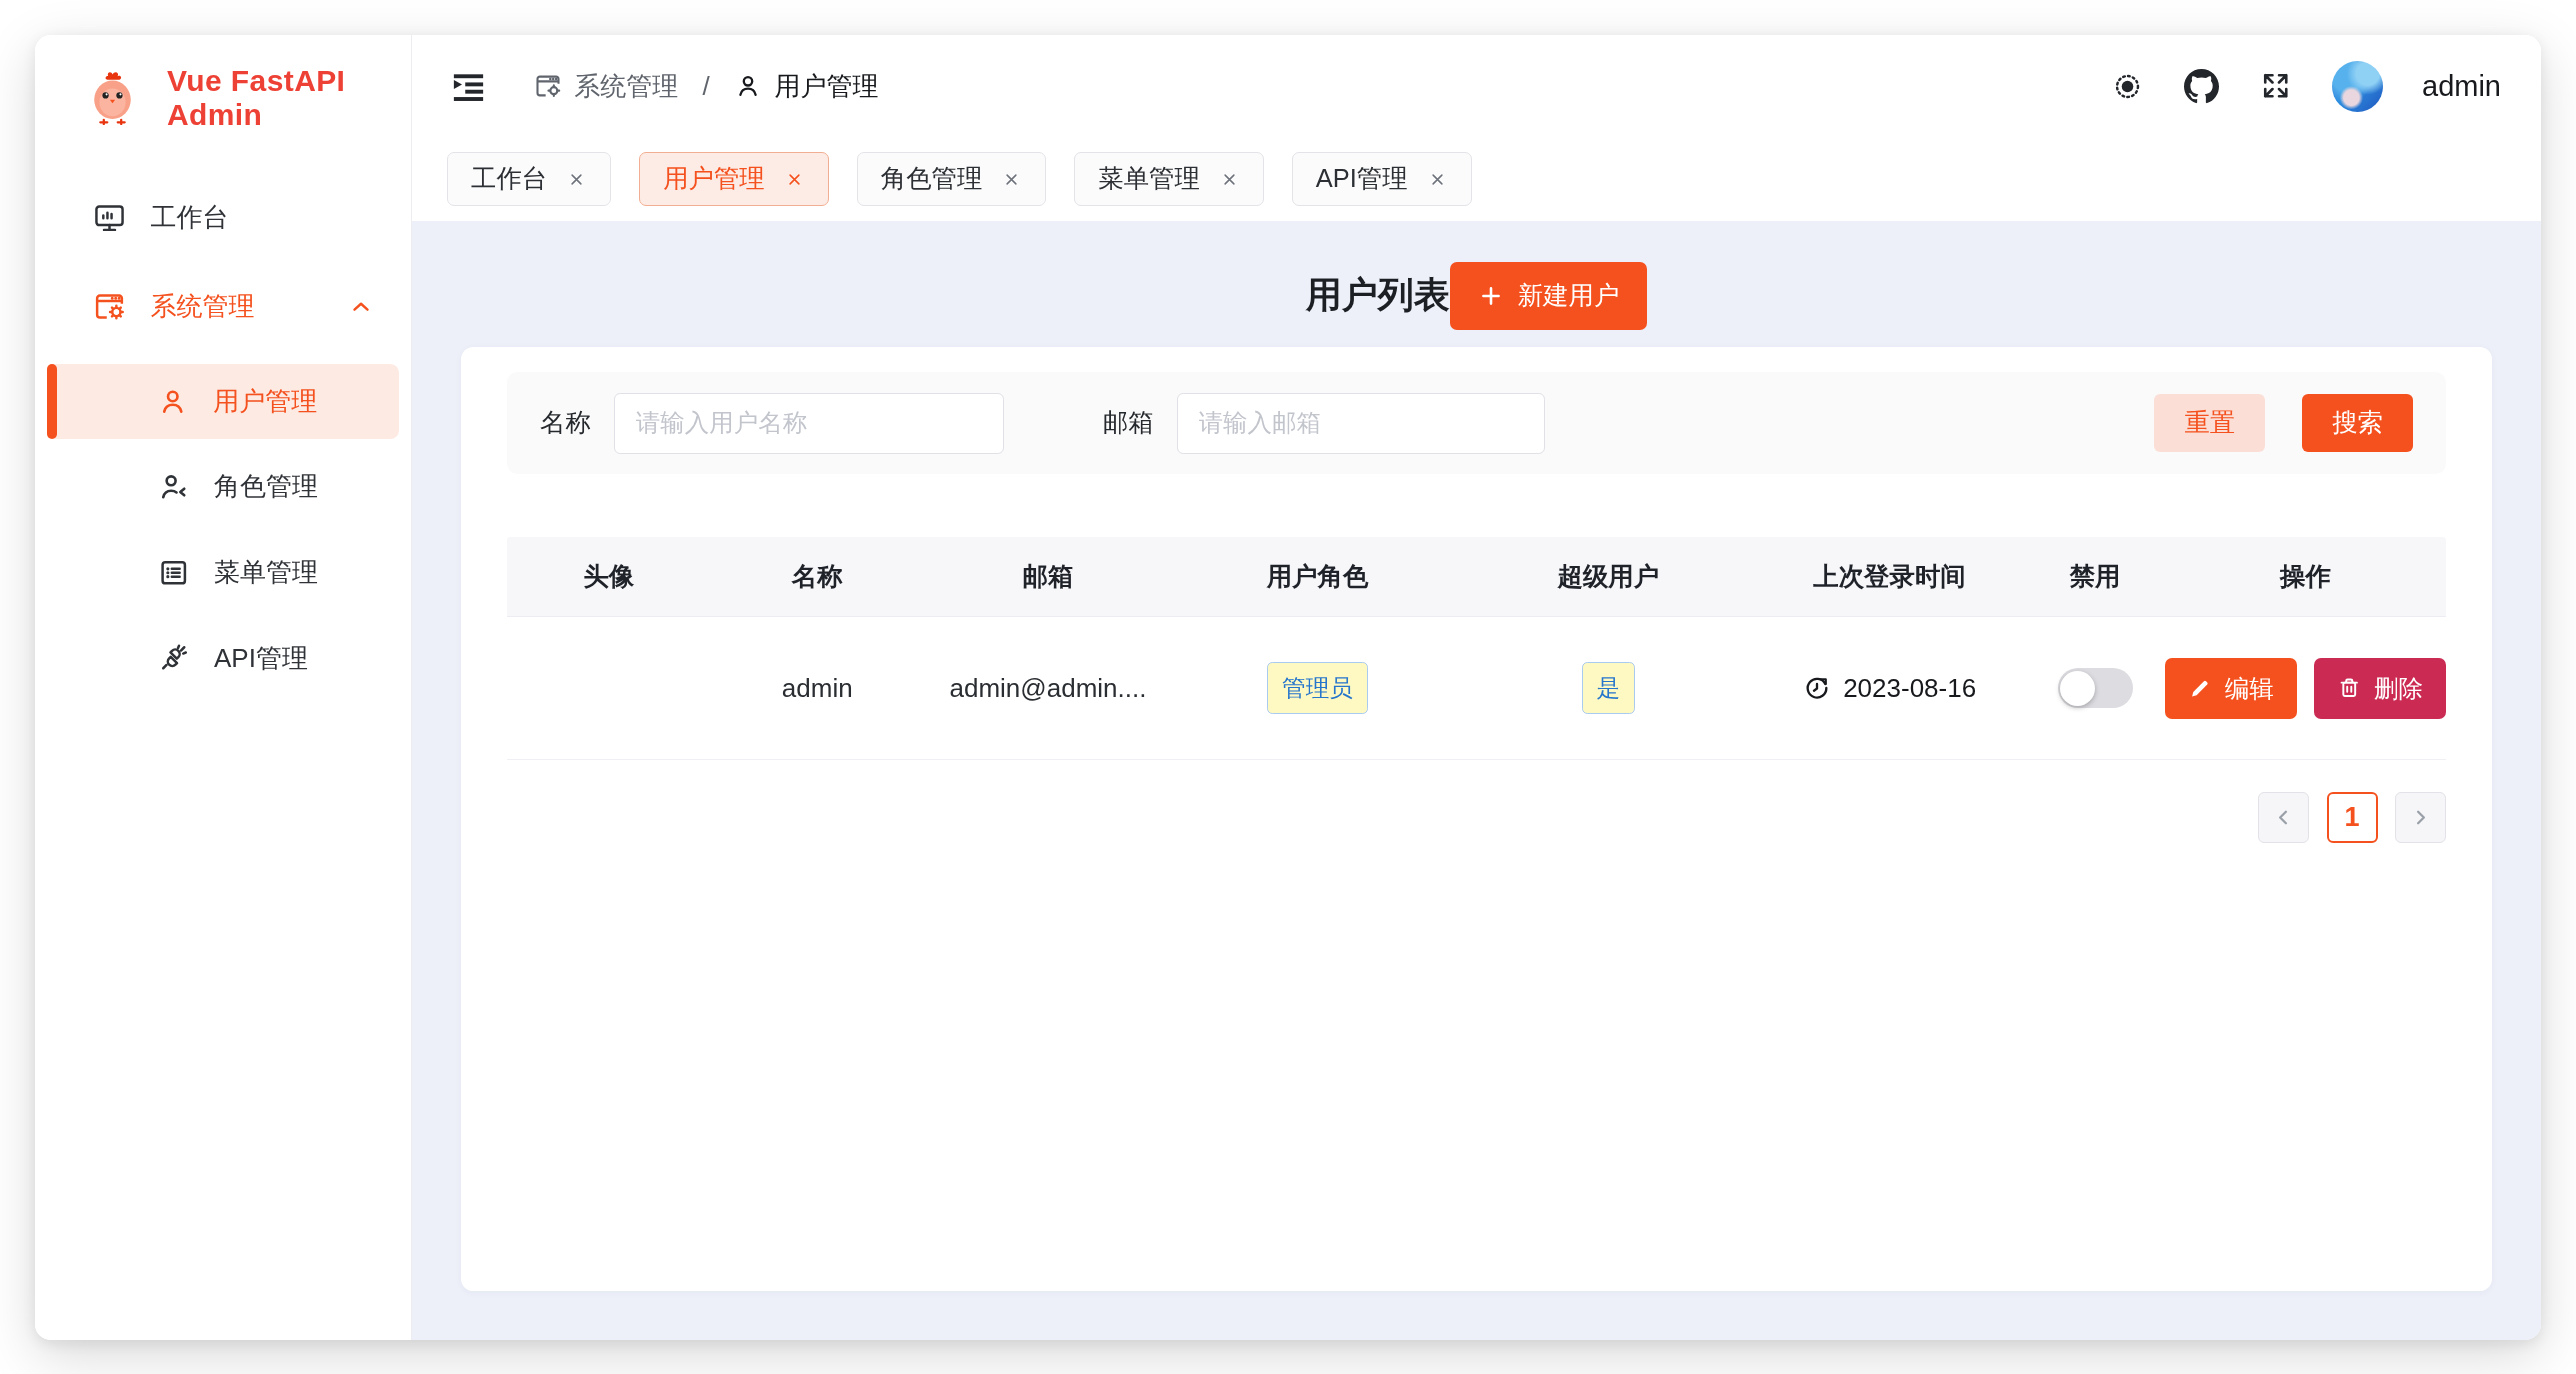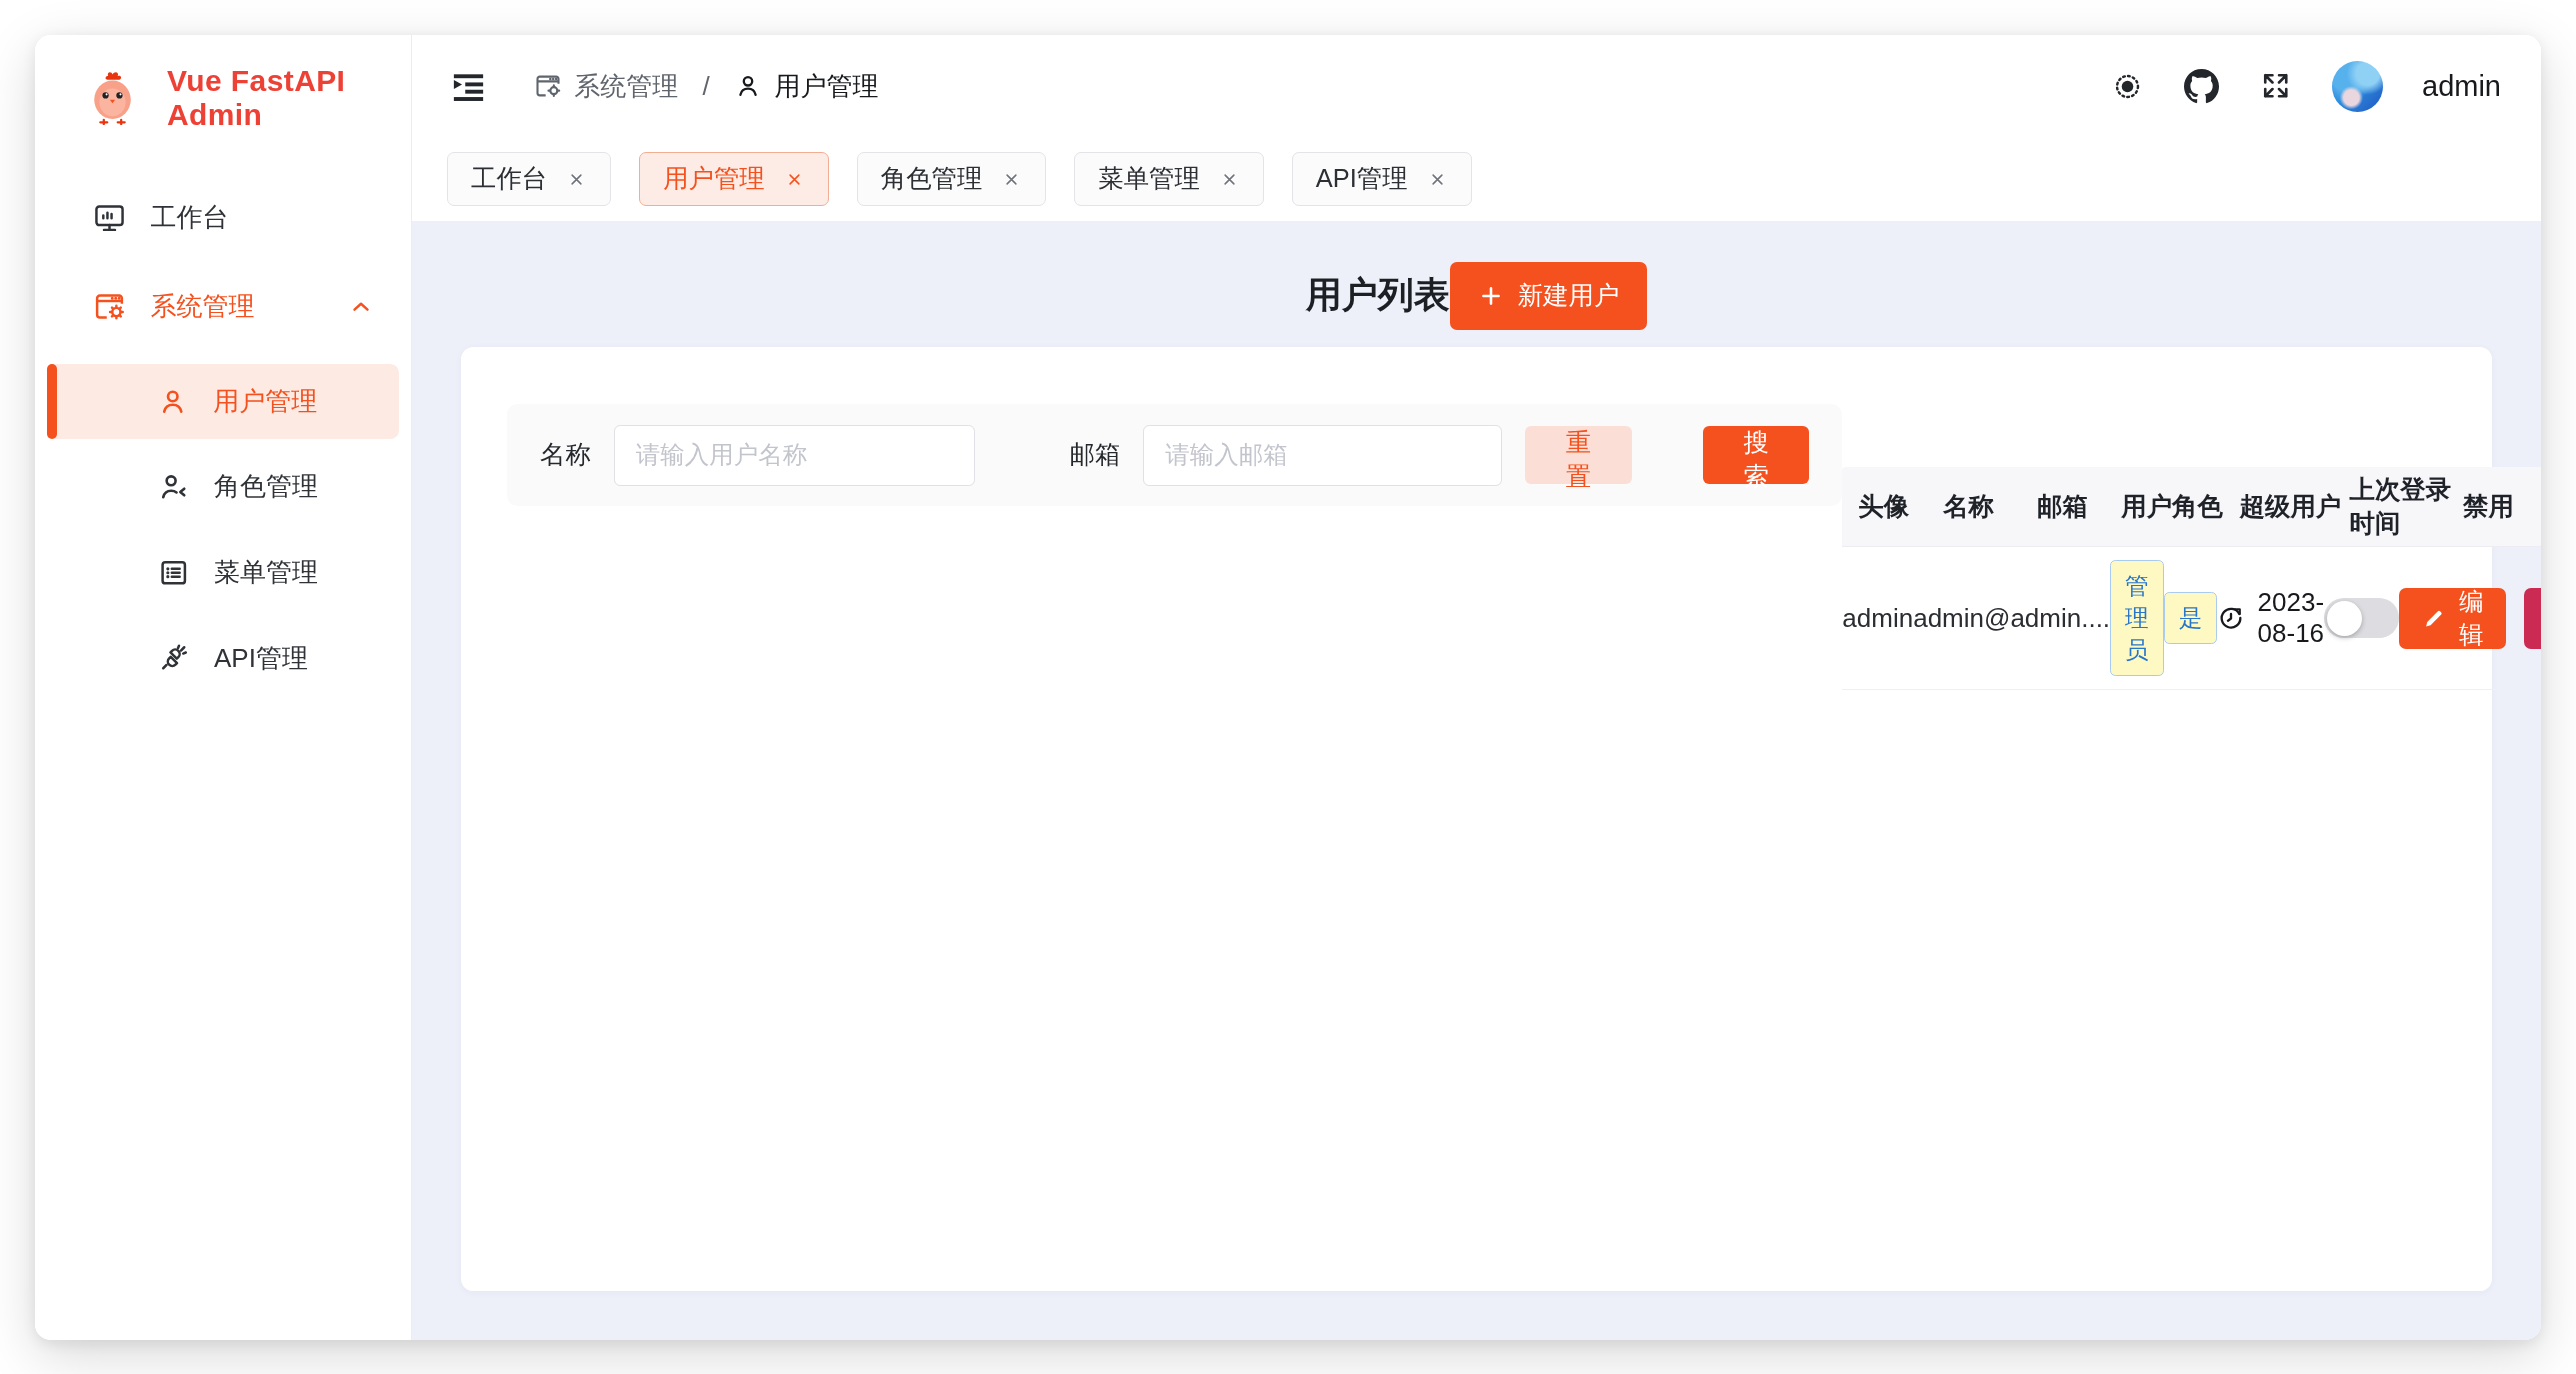--- a/index.html
+++ b/index.html
@@ -56,35 +56,35 @@
   .tab.active { background:#fdece5; border-color:#f2ae92; color:#f4511e; }
   .tab.active .tclose { color:#f4511e; }
 
   
   .content { flex:1; background:#edf0f9; padding:23px 49px 0 49px; display:flex; flex-direction:column; min-width:0;}
   .title-row { display:flex; align-items:center; justify-content:center; height:103px; padding:0 3.5px;}
   .page-title { font-size:36px; font-weight:600; color:#1c1f23; }
   .btn-primary { display:flex; align-items:center; gap:14px; background:#f4511e; color:#fff;
                  border:none; border-radius:7px; height:68px; padding:0 28px; font-size:25.4px; cursor:pointer;
                  font-family:inherit; }
-  .card { background:#fff; border-radius:12.3px; flex:1; margin-bottom:49px; padding:57px 46px;
-          box-shadow:0 1.8px 7px rgba(30,40,80,.04); display:flex; flex-direction:row; }
+  .card { background:#fff; border-radius:12.3px; flex:1; margin-bottom:49px; padding:25px 46px;
+          box-shadow:0 1.8px 7px rgba(30,40,80,.04); display:flex; flex-direction:column; }
 
   
   .filter-panel { background:#fafafb; border-radius:10.5px; height:102px; display:flex; align-items:center;
                   padding:0 33px; gap:23px; }
   .f-label { font-size:25.4px; color:#25282c; font-weight:500; white-space:nowrap; }
   .f-input { width:390px; height:61px; border:1.3px solid #e0e0e6; border-radius:6.1px; background:#fff;
              font-size:24.5px; color:#333; padding:0 21px; outline:none; font-family:inherit; }
   .f-input::placeholder { color:#c3c5cd; }
   .f-gap { width:53px; }
   .btn-reset { background:#fbdfd6; color:#f4511e; border:none; border-radius:6.1px; height:58px;
                padding:0 30px; font-size:25.4px; cursor:pointer; font-family:inherit; margin-left:auto;}
   .btn-search { background:#f4511e; color:#fff; border:none; border-radius:6.1px; height:58px;
-                padding:0 30px; font-size:25.4px; cursor:pointer; font-family:inherit; margin-left:48px;}
+                padding:0 30px; font-size:25.4px; cursor:pointer; font-family:inherit; margin-left:14px;}
 
   
   .table { margin-top:63px; }
   .tgrid { display:grid; grid-template-columns:10.5fr 11fr 12.8fr 15fr 15fr 14fr 7.2fr 14.5fr; }
   .thead { background:#f7f7fa; border-radius:3.5px 3.5px 0 0; border-bottom:0.9px solid #ececf2; }
   .th { height:79px; display:flex; align-items:center; justify-content:center; font-size:25.4px;
         font-weight:bold; color:#1f2329; }
   .trow { border-bottom:0.9px solid #efeff4; }
   .td { height:142px; display:flex; align-items:center; justify-content:center; font-size:26px; color:#2a2d31; }
   .tag-blue { display:inline-flex; align-items:center; background:#fef9c3; border:0.9px solid #aacbf0;

